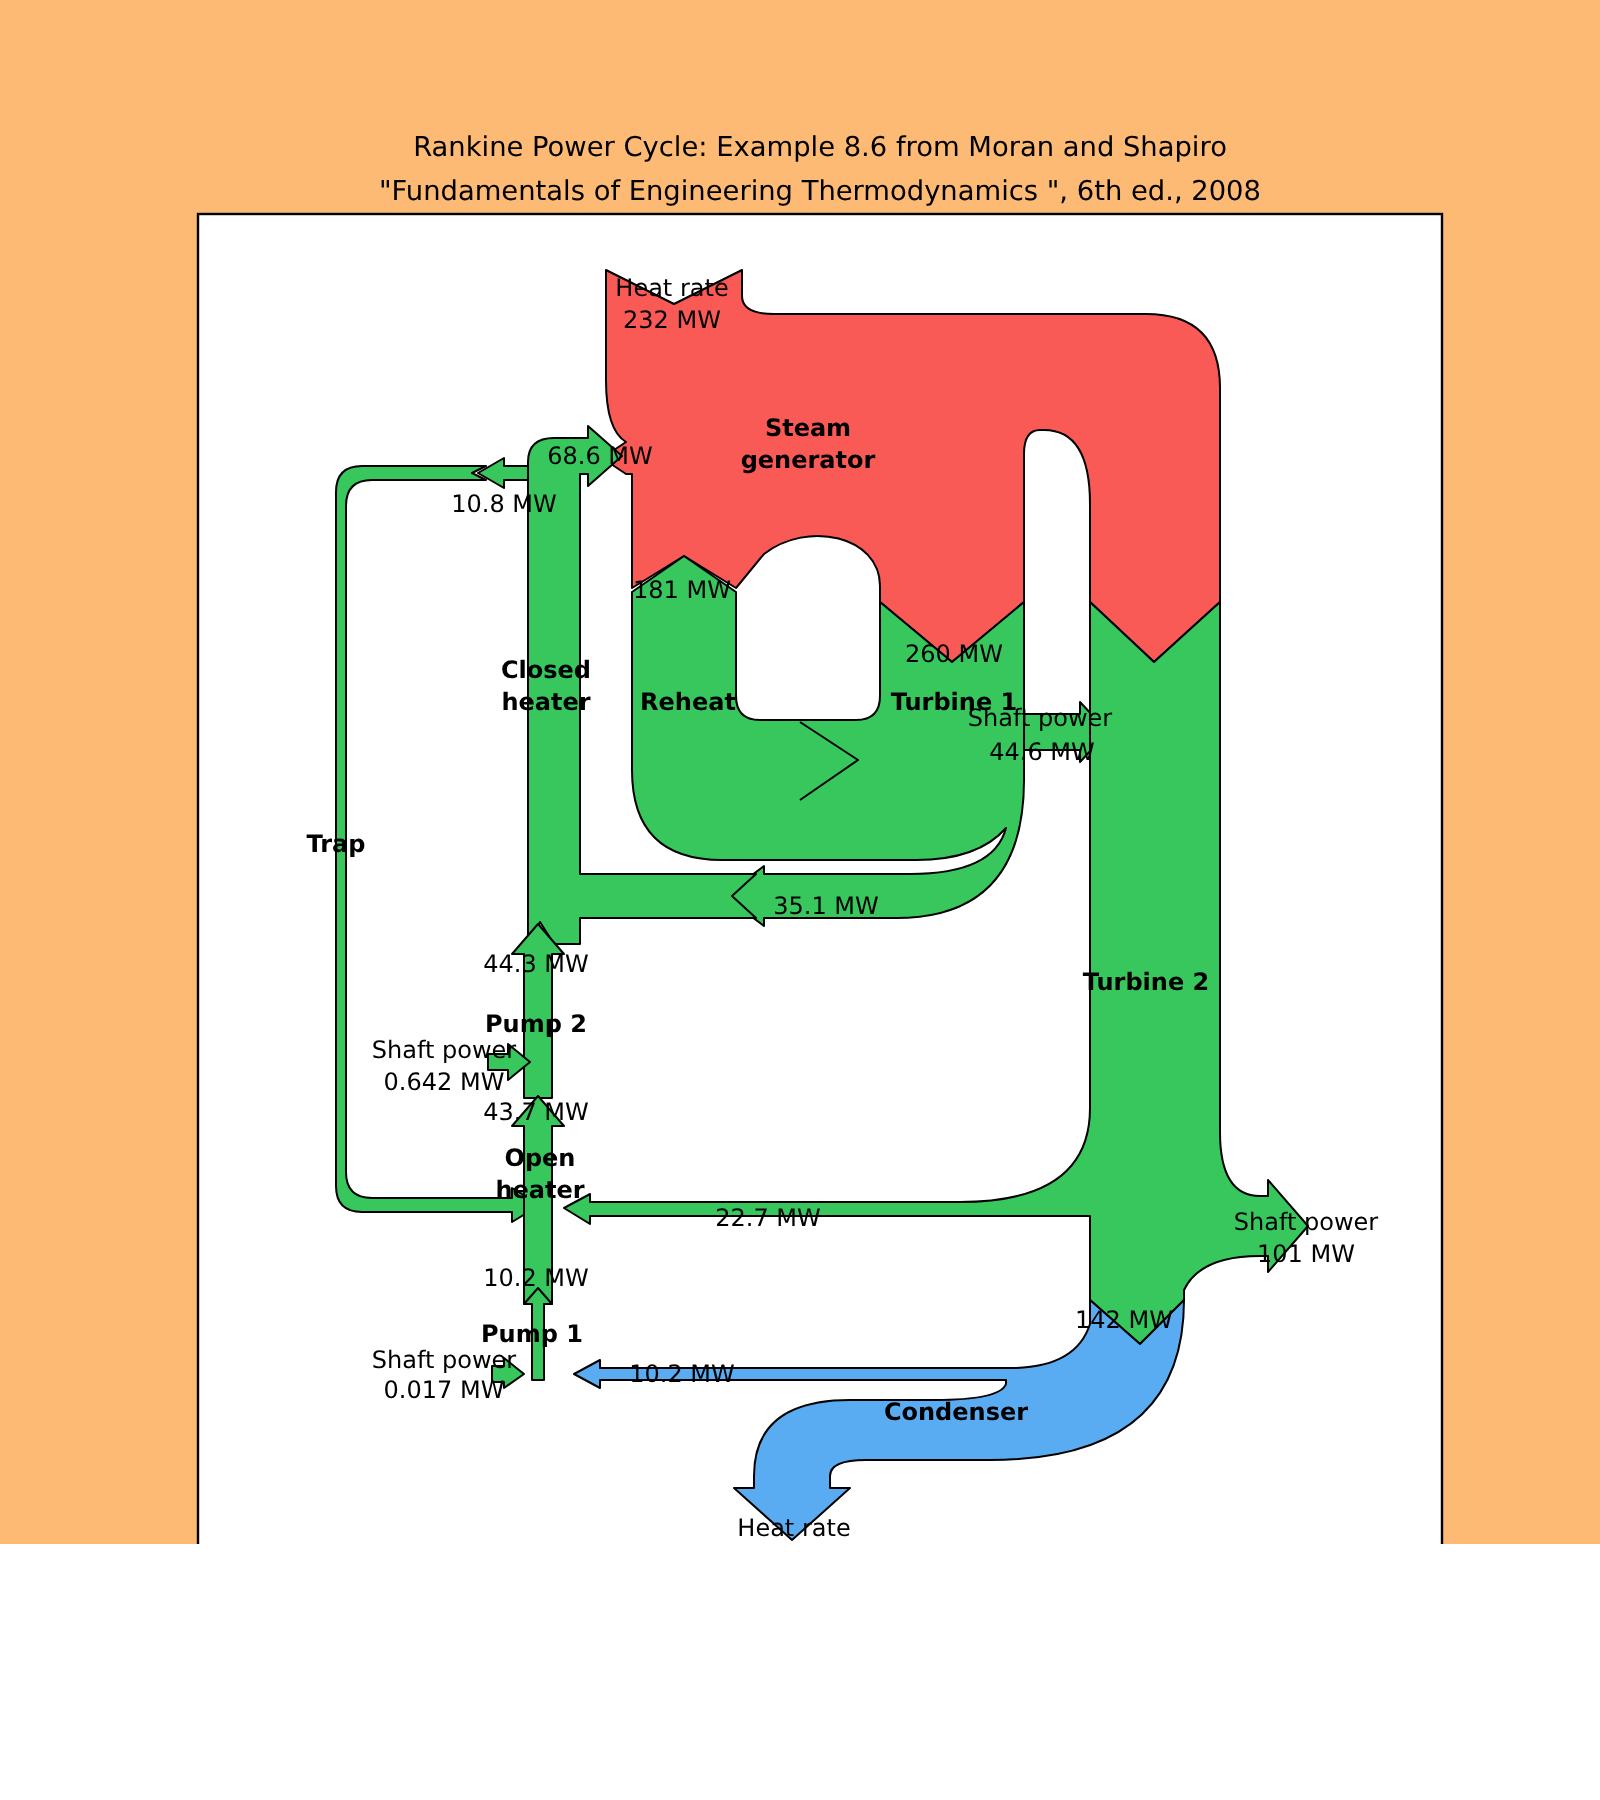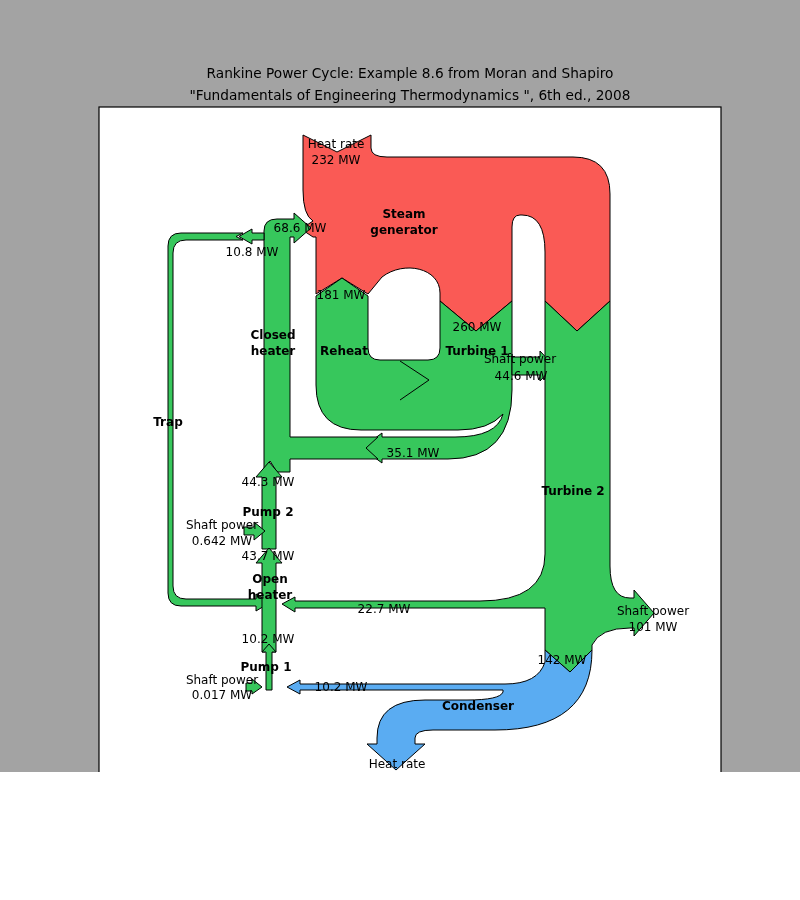--- a/index.html
+++ b/index.html
@@ -1,16 +1,16 @@
 <!DOCTYPE html>
 <html><head>
 <meta charset="utf-8">
 <style>
   html,body{margin:0;padding:0;background:#fff;}
-  .fig{position:relative;width:800px;height:772px;background:#a3a3a3;
+  .fig{position:relative;width:800px;height:772px;background:#fdba74;
        font-family:"DejaVu Sans", sans-serif;overflow:hidden;}
   svg{position:absolute;left:0;top:0;}
   svg text{text-anchor:middle;fill:#000;font-family:"DejaVu Sans", sans-serif;}
   .ttl{font-size:13.7px;}
   .flbl{font-size:12px;}
   .plbl{font-size:12px;font-weight:bold;}
   path{stroke:#000;stroke-width:1;stroke-linejoin:round;}
 </style>
 </head>
 <body>

